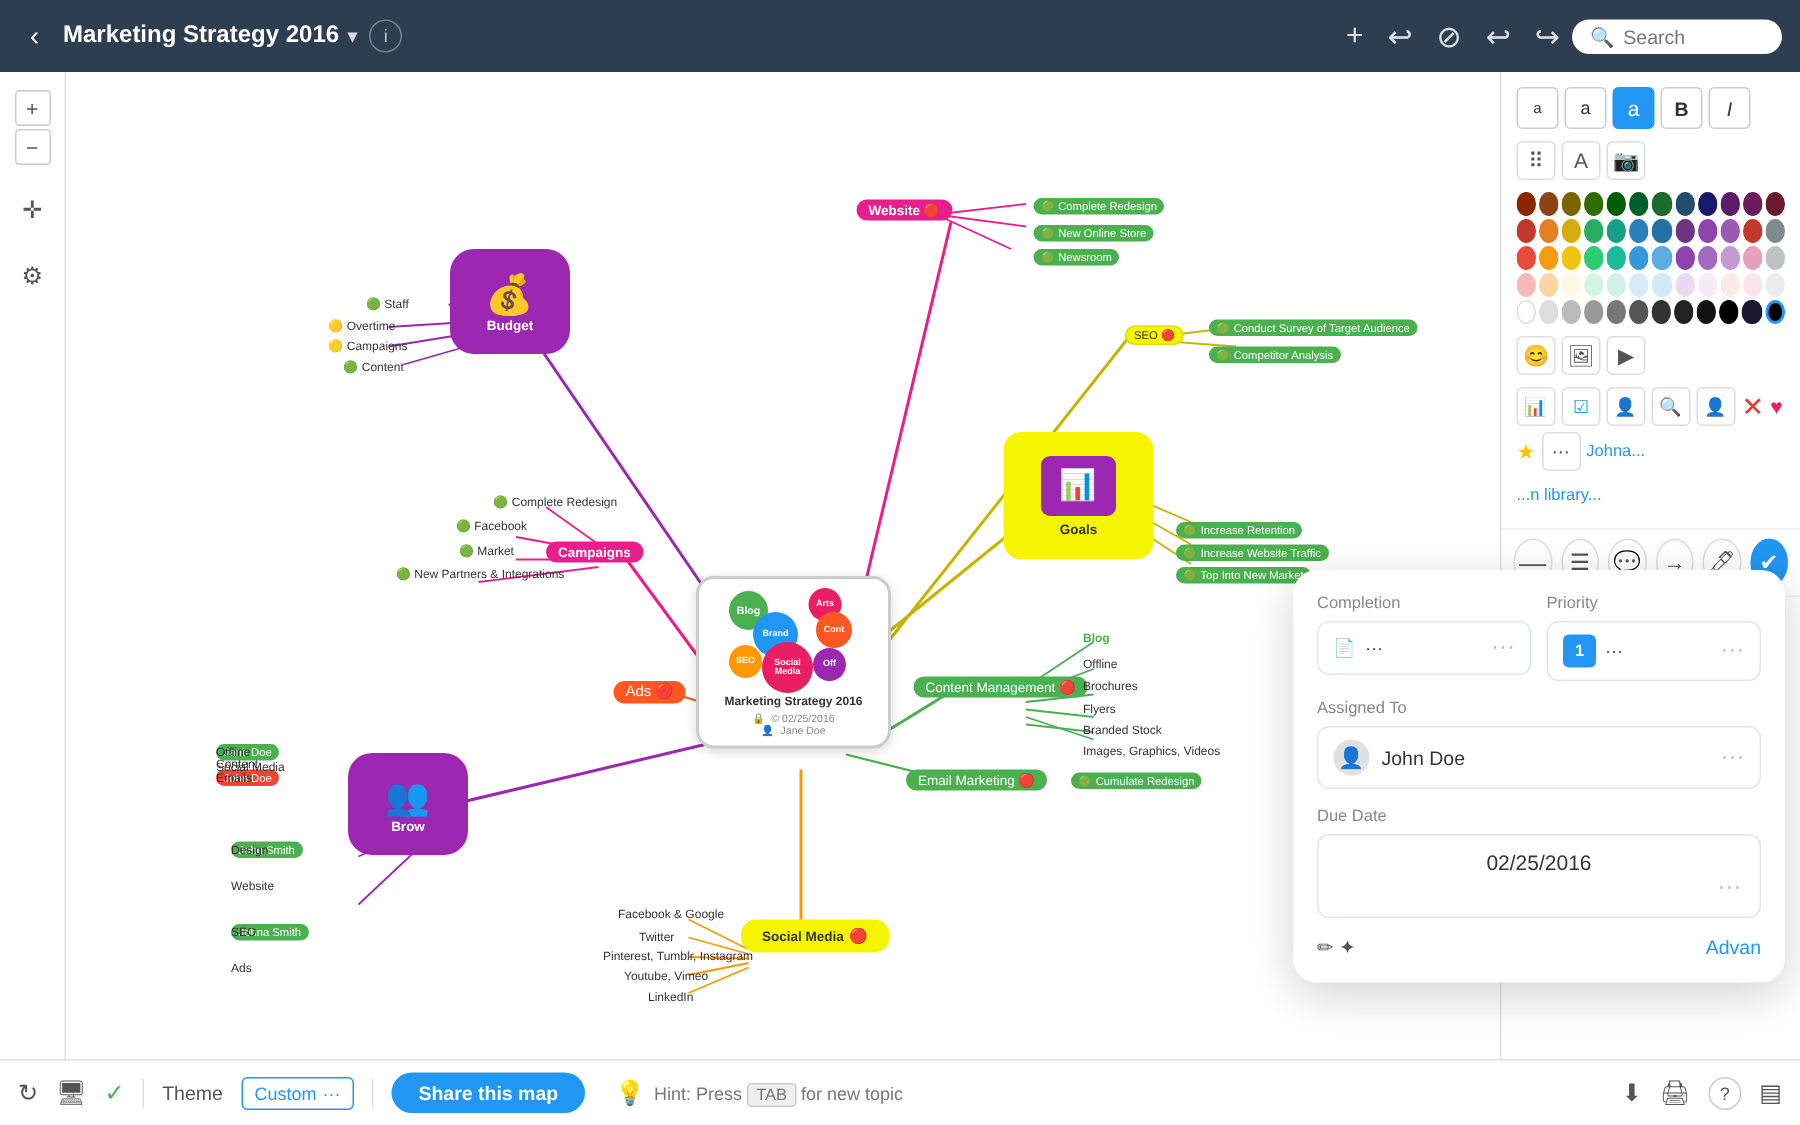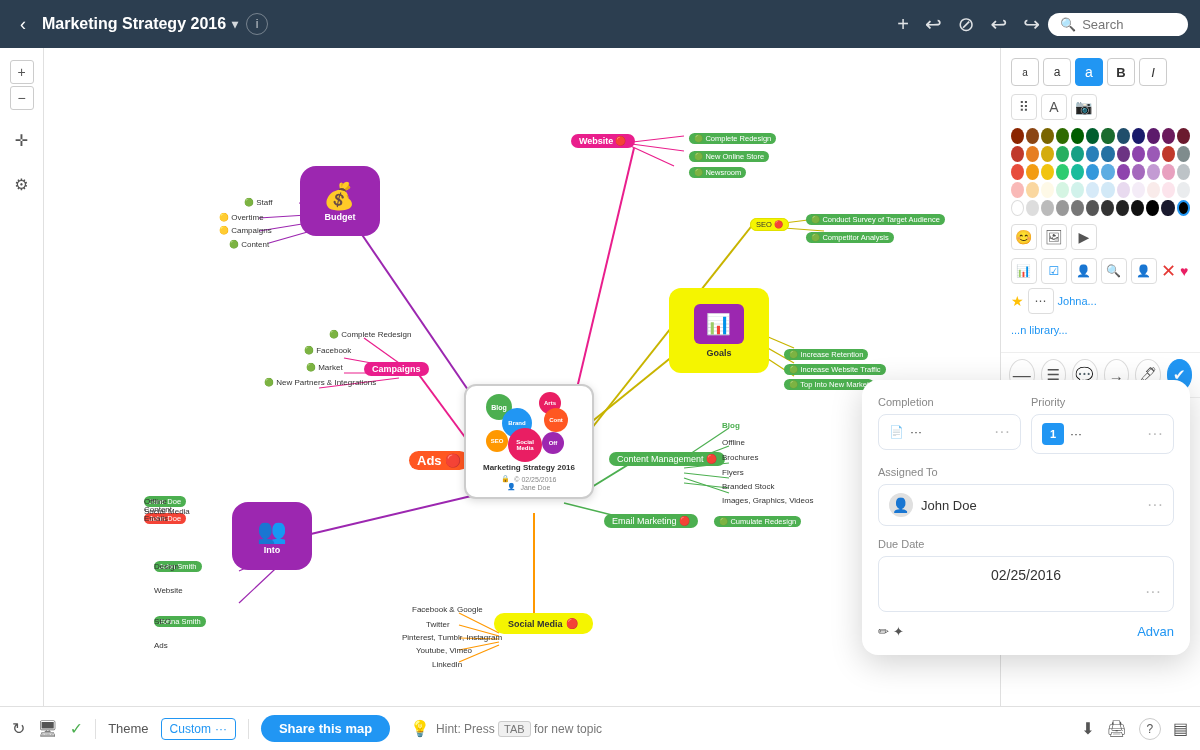--- a/index.html
+++ b/index.html
@@ -352,21 +352,21 @@
       </div>
     <div style="position:absolute; top:192px; left:185px;">
         <span class="mm-label">🟢 Content</span>
       </div>
 
     <div style="position:absolute; top:310px; left:320px;">
       <span class="mm-magenta-tag">Campaigns</span>
     </div>
 
     <div style="position:absolute; top:403px; left:365px;">
-      <span style="background:#ff5722; color:white; padding:2px 8px; border-radius:10px; font-size:13px; font-weight:700;">Ads 🔴</span>
+      <span style="background:#ff5722; color:white; padding:2px 8px; border-radius:10px; font-size:10px; font-weight:400;">Ads 🔴</span>
     </div>
 
     <div style="position:absolute; top:282px; left:285px;">
         <span class="mm-label">🟢 Complete Redesign</span>
       </div>
     <div style="position:absolute; top:298px; left:260px;">
         <span class="mm-label">🟢 Facebook</span>
       </div>
     <div style="position:absolute; top:315px; left:262px;">
         <span class="mm-label">🟢 Market</span>
@@ -435,21 +435,21 @@
       </div>
     <div style="position:absolute; top:598px; left:372px;">
         <span class="mm-label">Youtube, Vimeo</span>
       </div>
     <div style="position:absolute; top:612px; left:388px;">
         <span class="mm-label">LinkedIn</span>
       </div>
 
     <div style="position:absolute; top:454px; left:188px; width:80px; height:68px; background:#9c27b0; border-radius:16px; display:flex; flex-direction:column; align-items:center; justify-content:center; color:white; font-size:9px; font-weight:600; z-index:5;">
       <div style="font-size:24px;">👥</div>
-      <div>Into</div>
+      <div>Brow</div>
     </div>
 
     <div style="position:absolute; top:448px; left:100px; display:flex; flex-direction:column; gap:2px;">
       <div style="display:flex; align-items:center; gap:3px;">
         <span class="mm-label">Offline</span>
         <span class="mm-green-tag">Jane Doe</span>
       </div>
       <div style="display:flex; align-items:center; gap:3px;">
         <span class="mm-label">Content</span>
       </div>

